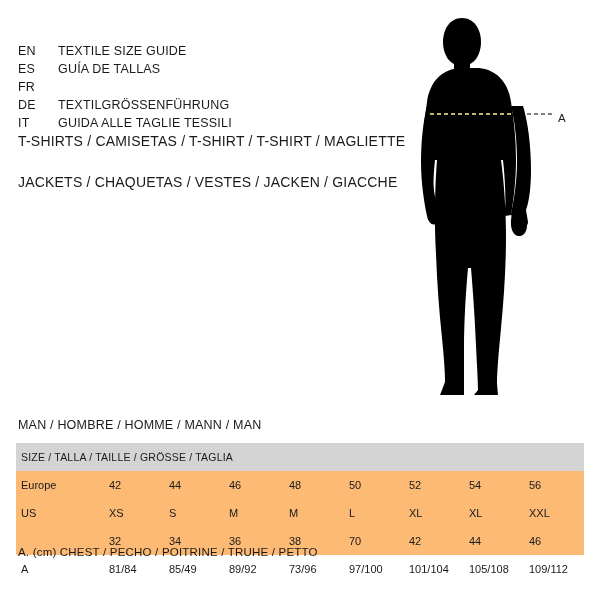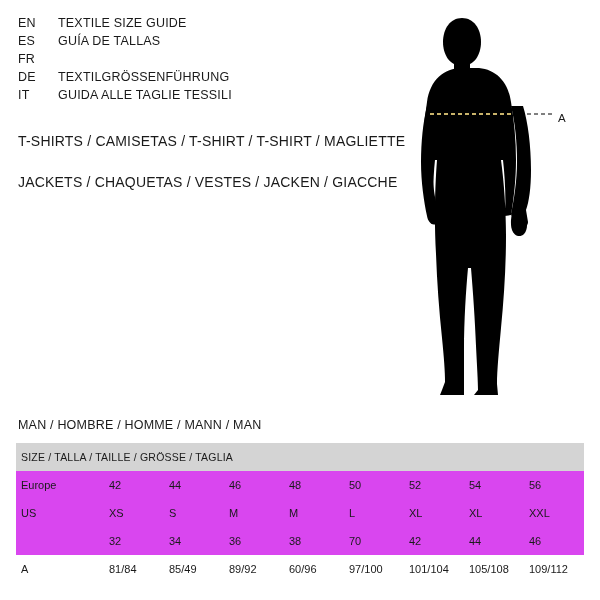--- a/index.html
+++ b/index.html
@@ -32,20 +32,21 @@
   .lang-row {
     display: flex;
     align-items: baseline;
     height: 18px;
     font-size: 12.5px;
     letter-spacing: 0.2px;
   }
   .lang-code {
     width: 40px;
     flex: 0 0 40px;
+    margin-top: 28px;
   }
   .lang-text {
     flex: 1 1 auto;
   }
 
   
   .cat-block {
     position: absolute;
     left: 18px;
     top: 110px;
@@ -101,21 +102,21 @@
     height: 18px;
     vertical-align: middle;
   }
   .row-head td {
     background: #d4d4d4;
     font-size: 10.5px;
     letter-spacing: 0.2px;
     height: 17px;
   }
   .row-alt td {
-    background: #d946ef;
+    background: #fdba74;
   }
   .row-plain td {
     background: #ffffff;
   }
   .cell-label {
     padding-left: 6px;
   }
   .cell-val {
     padding-left: 2px;
     margin-top: 42px;
@@ -257,23 +258,24 @@
         <td class="cell-val">70</td>
         <td class="cell-val">42</td>
         <td class="cell-val">44</td>
         <td class="cell-val">46</td>
       </tr>
       <tr class="row-plain">
         <td class="cell-label">A</td>
         <td class="cell-val">81/84</td>
         <td class="cell-val">85/49</td>
         <td class="cell-val">89/92</td>
-        <td class="cell-val">60/96</td>
+        <td class="cell-val">73/96</td>
         <td class="cell-val">97/100</td>
         <td class="cell-val">101/104</td>
         <td class="cell-val">105/108</td>
         <td class="cell-val">109/112</td>
       </tr>
     </tbody>
   </table>
 
+  <div class="table-foot">A. (cm) CHEST / PECHO / POITRINE / TRUHE / PETTO</div>
 
 </div>
 
 </body></html>

